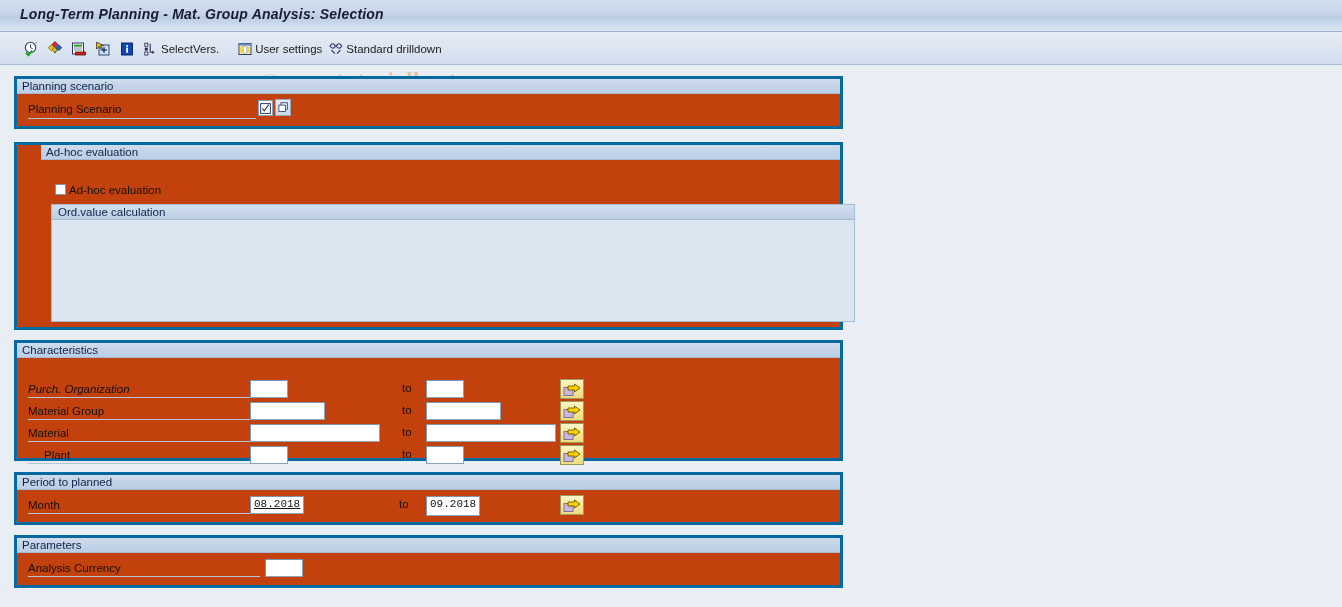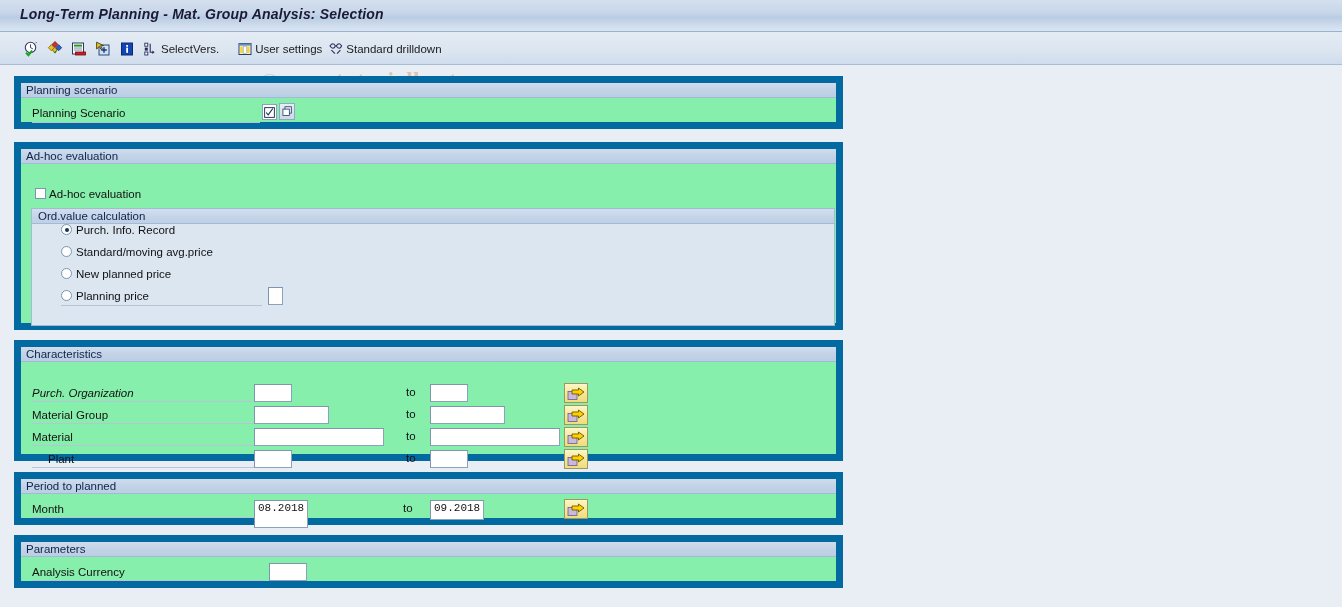--- a/index.html
+++ b/index.html
@@ -73,22 +73,22 @@
   }
   #watermark .wm-at {
     font-size: 22px;
     color: rgba(200,200,215,0.75);
     margin-right: 1px;
   }
 
   
   .group {
     position: absolute;
-    background: #86efac;
-    border: 7px solid #0369a1;
+    background: #c2410c;
+    border: 3px solid #0369a1;
   }
   .group > .ghdr {
     height: 15px;
     background: linear-gradient(to bottom, #cfdcec 0%, #c3d3e7 50%, #bacee4 100%);
     border-bottom: 1px solid #a3b9d4;
     font-size: 11.5px;
     color: #11224a;
     padding-left: 5px;
     line-height: 14px;
     white-space: nowrap;
@@ -335,46 +335,29 @@
       </div>
       <div class="multi-btn" style="left:258px; top:5px;">
         <svg width="11" height="11" viewBox="0 0 12 12">
           <rect x="3.2" y="0.8" width="7" height="7" fill="#e5ecf5" stroke="#2b3f63" stroke-width=".9"></rect>
           <rect x="1" y="3.4" width="7" height="7" fill="#ffffff" stroke="#2b3f63" stroke-width=".9"></rect>
         </svg>
       </div>
     </div>
   </div>
 
-  <div class="group" style="left:14px; top:142px; width:829px; height:188px;">
+  <div class="group" style="left:14px; top:142px; width:829px; height:188px;padding-left:24px;">
     <div class="ghdr">Ad-hoc evaluation</div>
     <div class="gbody" style="height:171px;">
 
       <div class="cbx" style="left:14px; top:24px;"></div>
       <div class="opt-label" style="left:28px; top:24px;">Ad-hoc evaluation</div>
 
       <div class="subgroup" style="left:10px; top:44px; width:804px; height:118px;">
         <div class="ghdr">Ord.value calculation</div>
-        <div class="gbody" style="height:101px;">
-
-          <div class="rdo on" style="left:29px; top:15px;"></div>
-          <div class="opt-label" style="left:44px; top:15px;">Purch. Info. Record</div>
-
-          <div class="rdo" style="left:29px; top:37px;"></div>
-          <div class="opt-label" style="left:44px; top:37px;">Standard/moving avg.price</div>
-
-          <div class="rdo" style="left:29px; top:59px;"></div>
-          <div class="opt-label" style="left:44px; top:59px;">New planned price</div>
-
-          <div class="rdo" style="left:29px; top:81px;"></div>
-          <div class="opt-label" style="left:44px; top:81px;">Planning price</div>
-          <div class="lbl-rule" style="left:29px; top:96px; width:201px;"></div>
-          <div class="inp" style="left:236px; top:78px; width:15px; height:18px;"></div>
-
-        </div>
       </div>
 
     </div>
   </div>
 
   <div class="group" style="left:14px; top:340px; width:829px; height:121px;">
     <div class="ghdr">Characteristics</div>
     <div class="gbody" style="height:104px;">
 
       <div class="fld-label" style="left:11px; top:24px;font-style:italic;">Purch. Organization</div>
@@ -426,21 +409,21 @@
       </div>
 
     </div>
   </div>
 
   <div class="group" style="left:14px; top:472px; width:829px; height:53px;">
     <div class="ghdr">Period to planned</div>
     <div class="gbody" style="height:36px;">
       <div class="fld-label" style="left:11px; top:8px;">Month</div>
       <div class="lbl-rule" style="left:11px; top:23px; width:232px;"></div>
-      <div class="inp" style="left:233px; top:6px; width:54px; height:28px;">08.2018</div>
+      <div class="inp" style="left:233px; top:6px; width:54px; height:18px;text-decoration:underline;">08.2018</div>
       <div class="to-lbl" style="left:382px; top:8px;">to</div>
       <div class="inp" style="left:409px; top:6px; width:54px; height:20px;">09.2018</div>
       <div class="arrow-btn" style="left:543px; top:5px;">
         <svg width="18" height="15" viewBox="0 0 18 15">
           <rect x="1" y="5.5" width="9" height="8" fill="#c9b9df" stroke="#6a5a8a" stroke-width=".8"></rect>
           <path d="M5 1 L11.5 1 L11.5 -1 L17 3 L11.5 7 L11.5 5 L5 5 Z" transform="translate(0,3)" fill="#ffd000" stroke="#6b5a00" stroke-width=".9"></path>
         </svg>
       </div>
     </div>
   </div>

